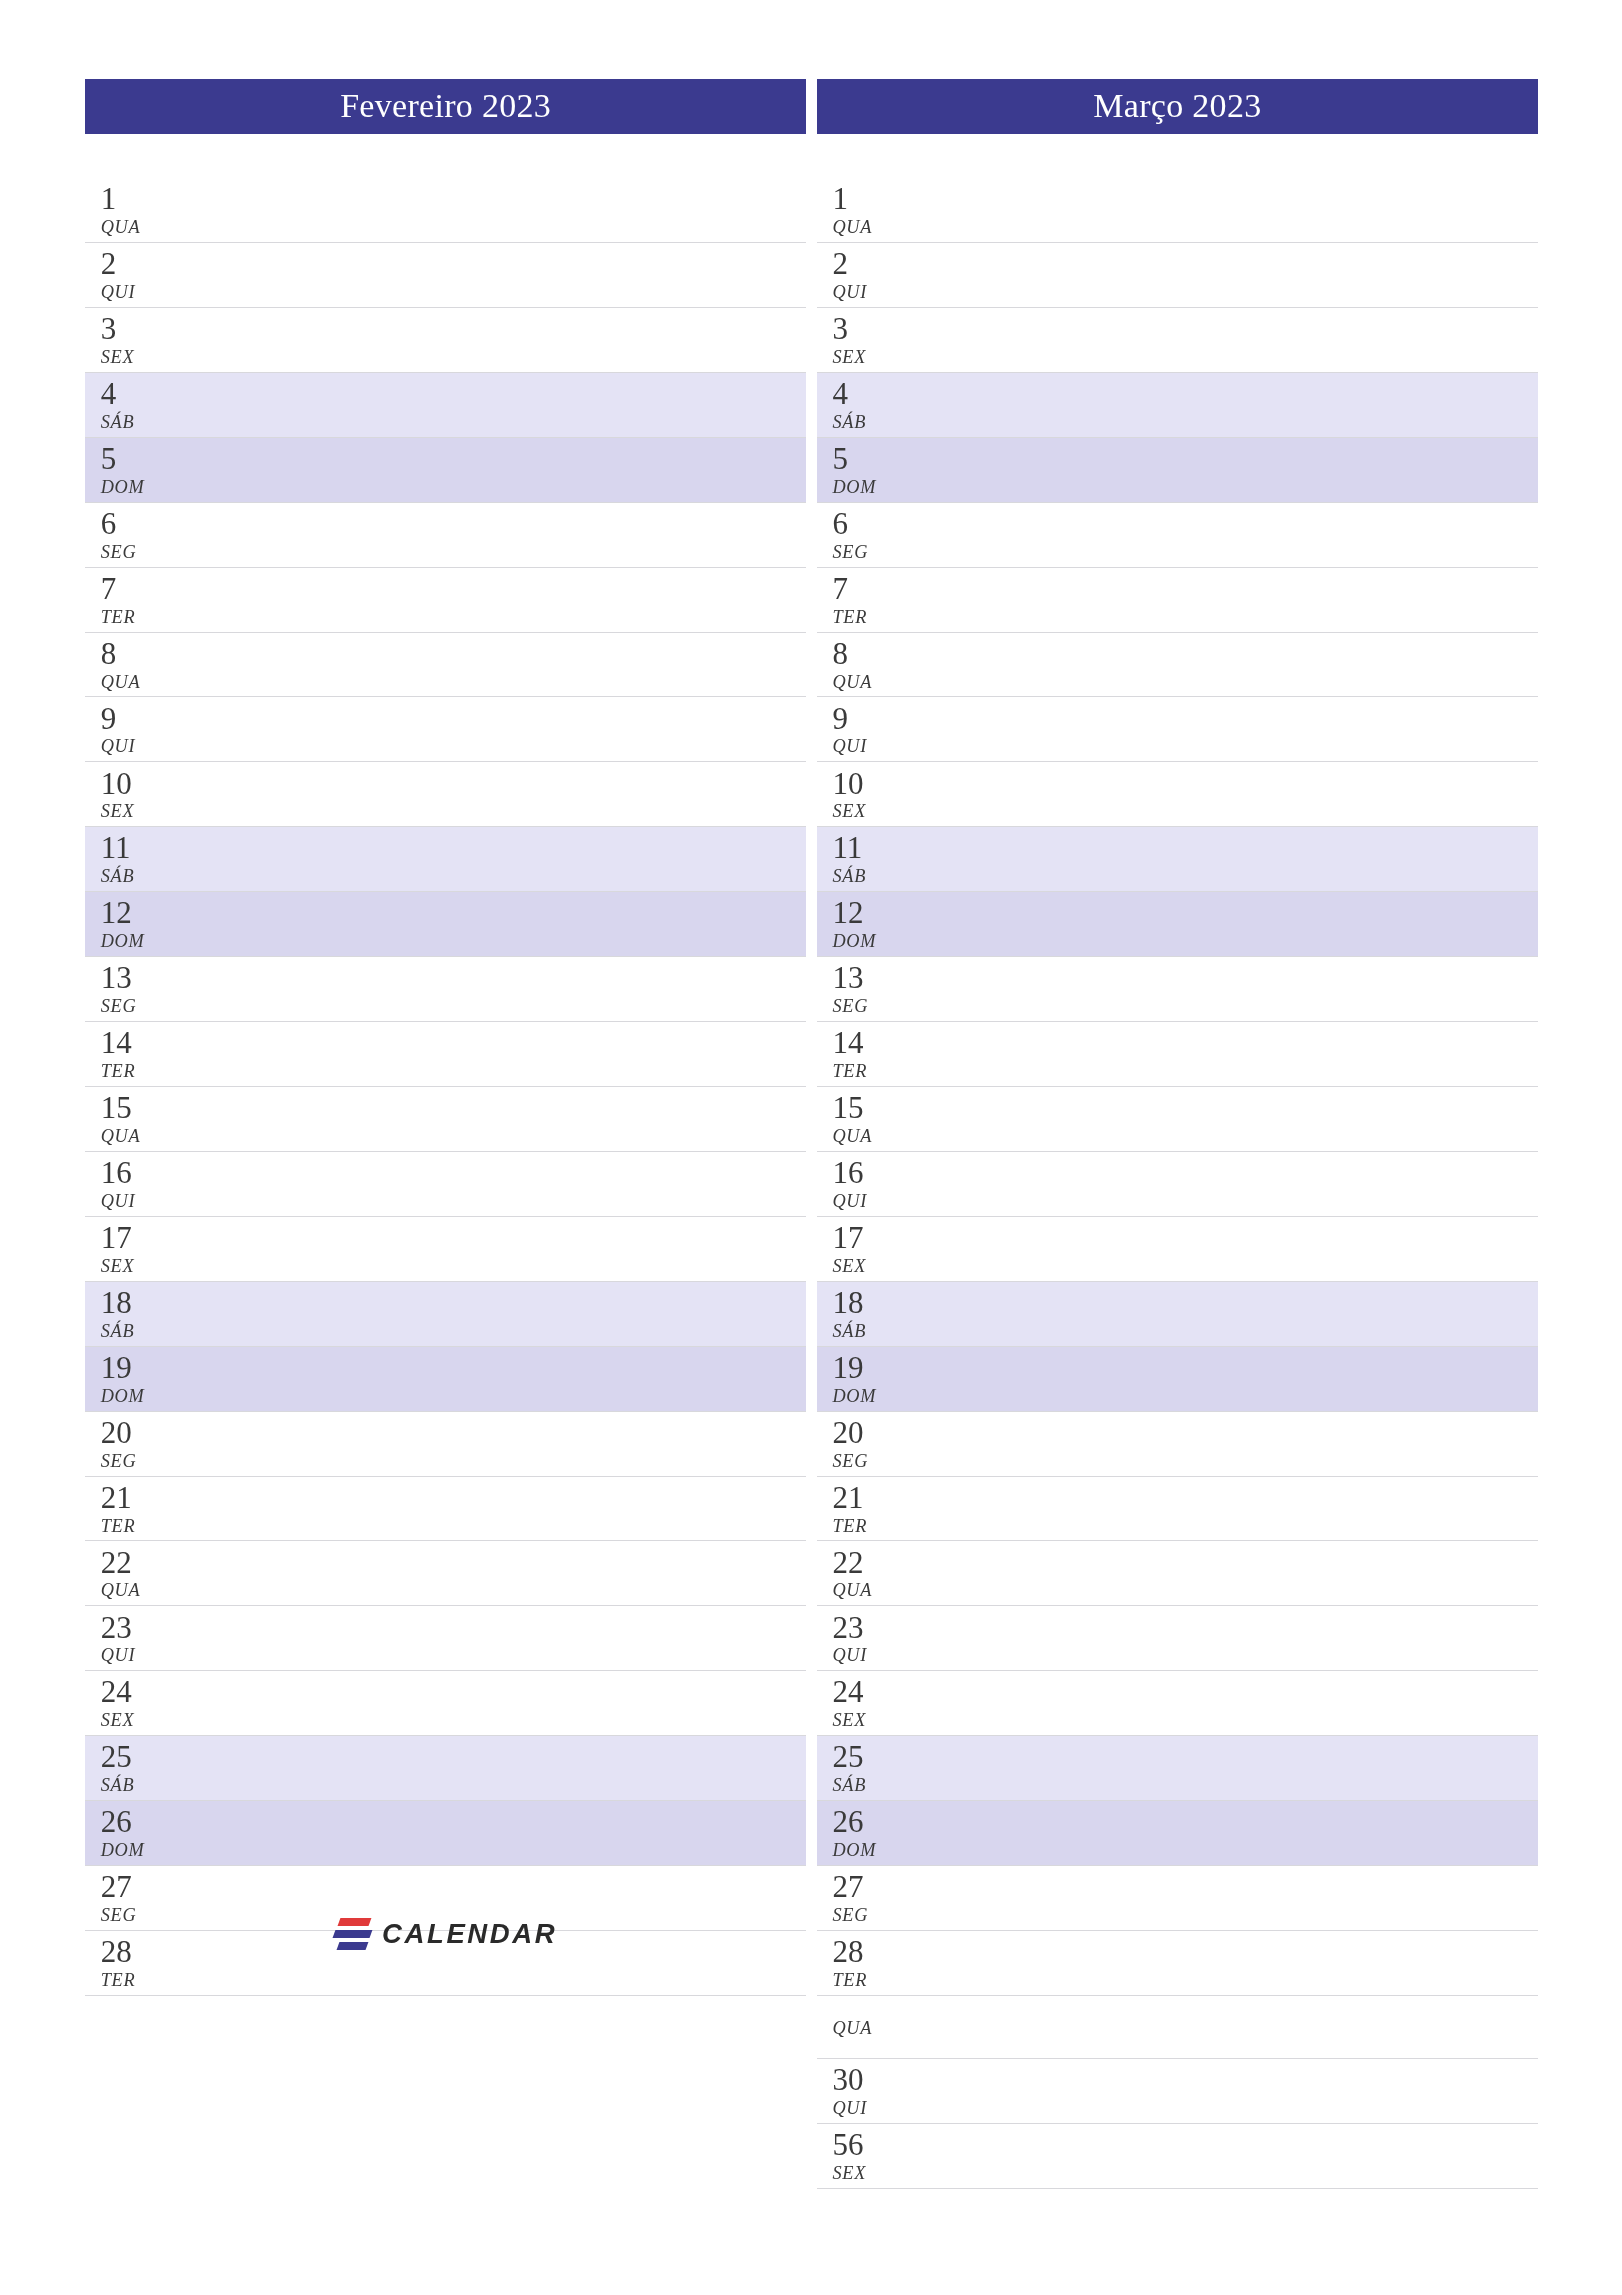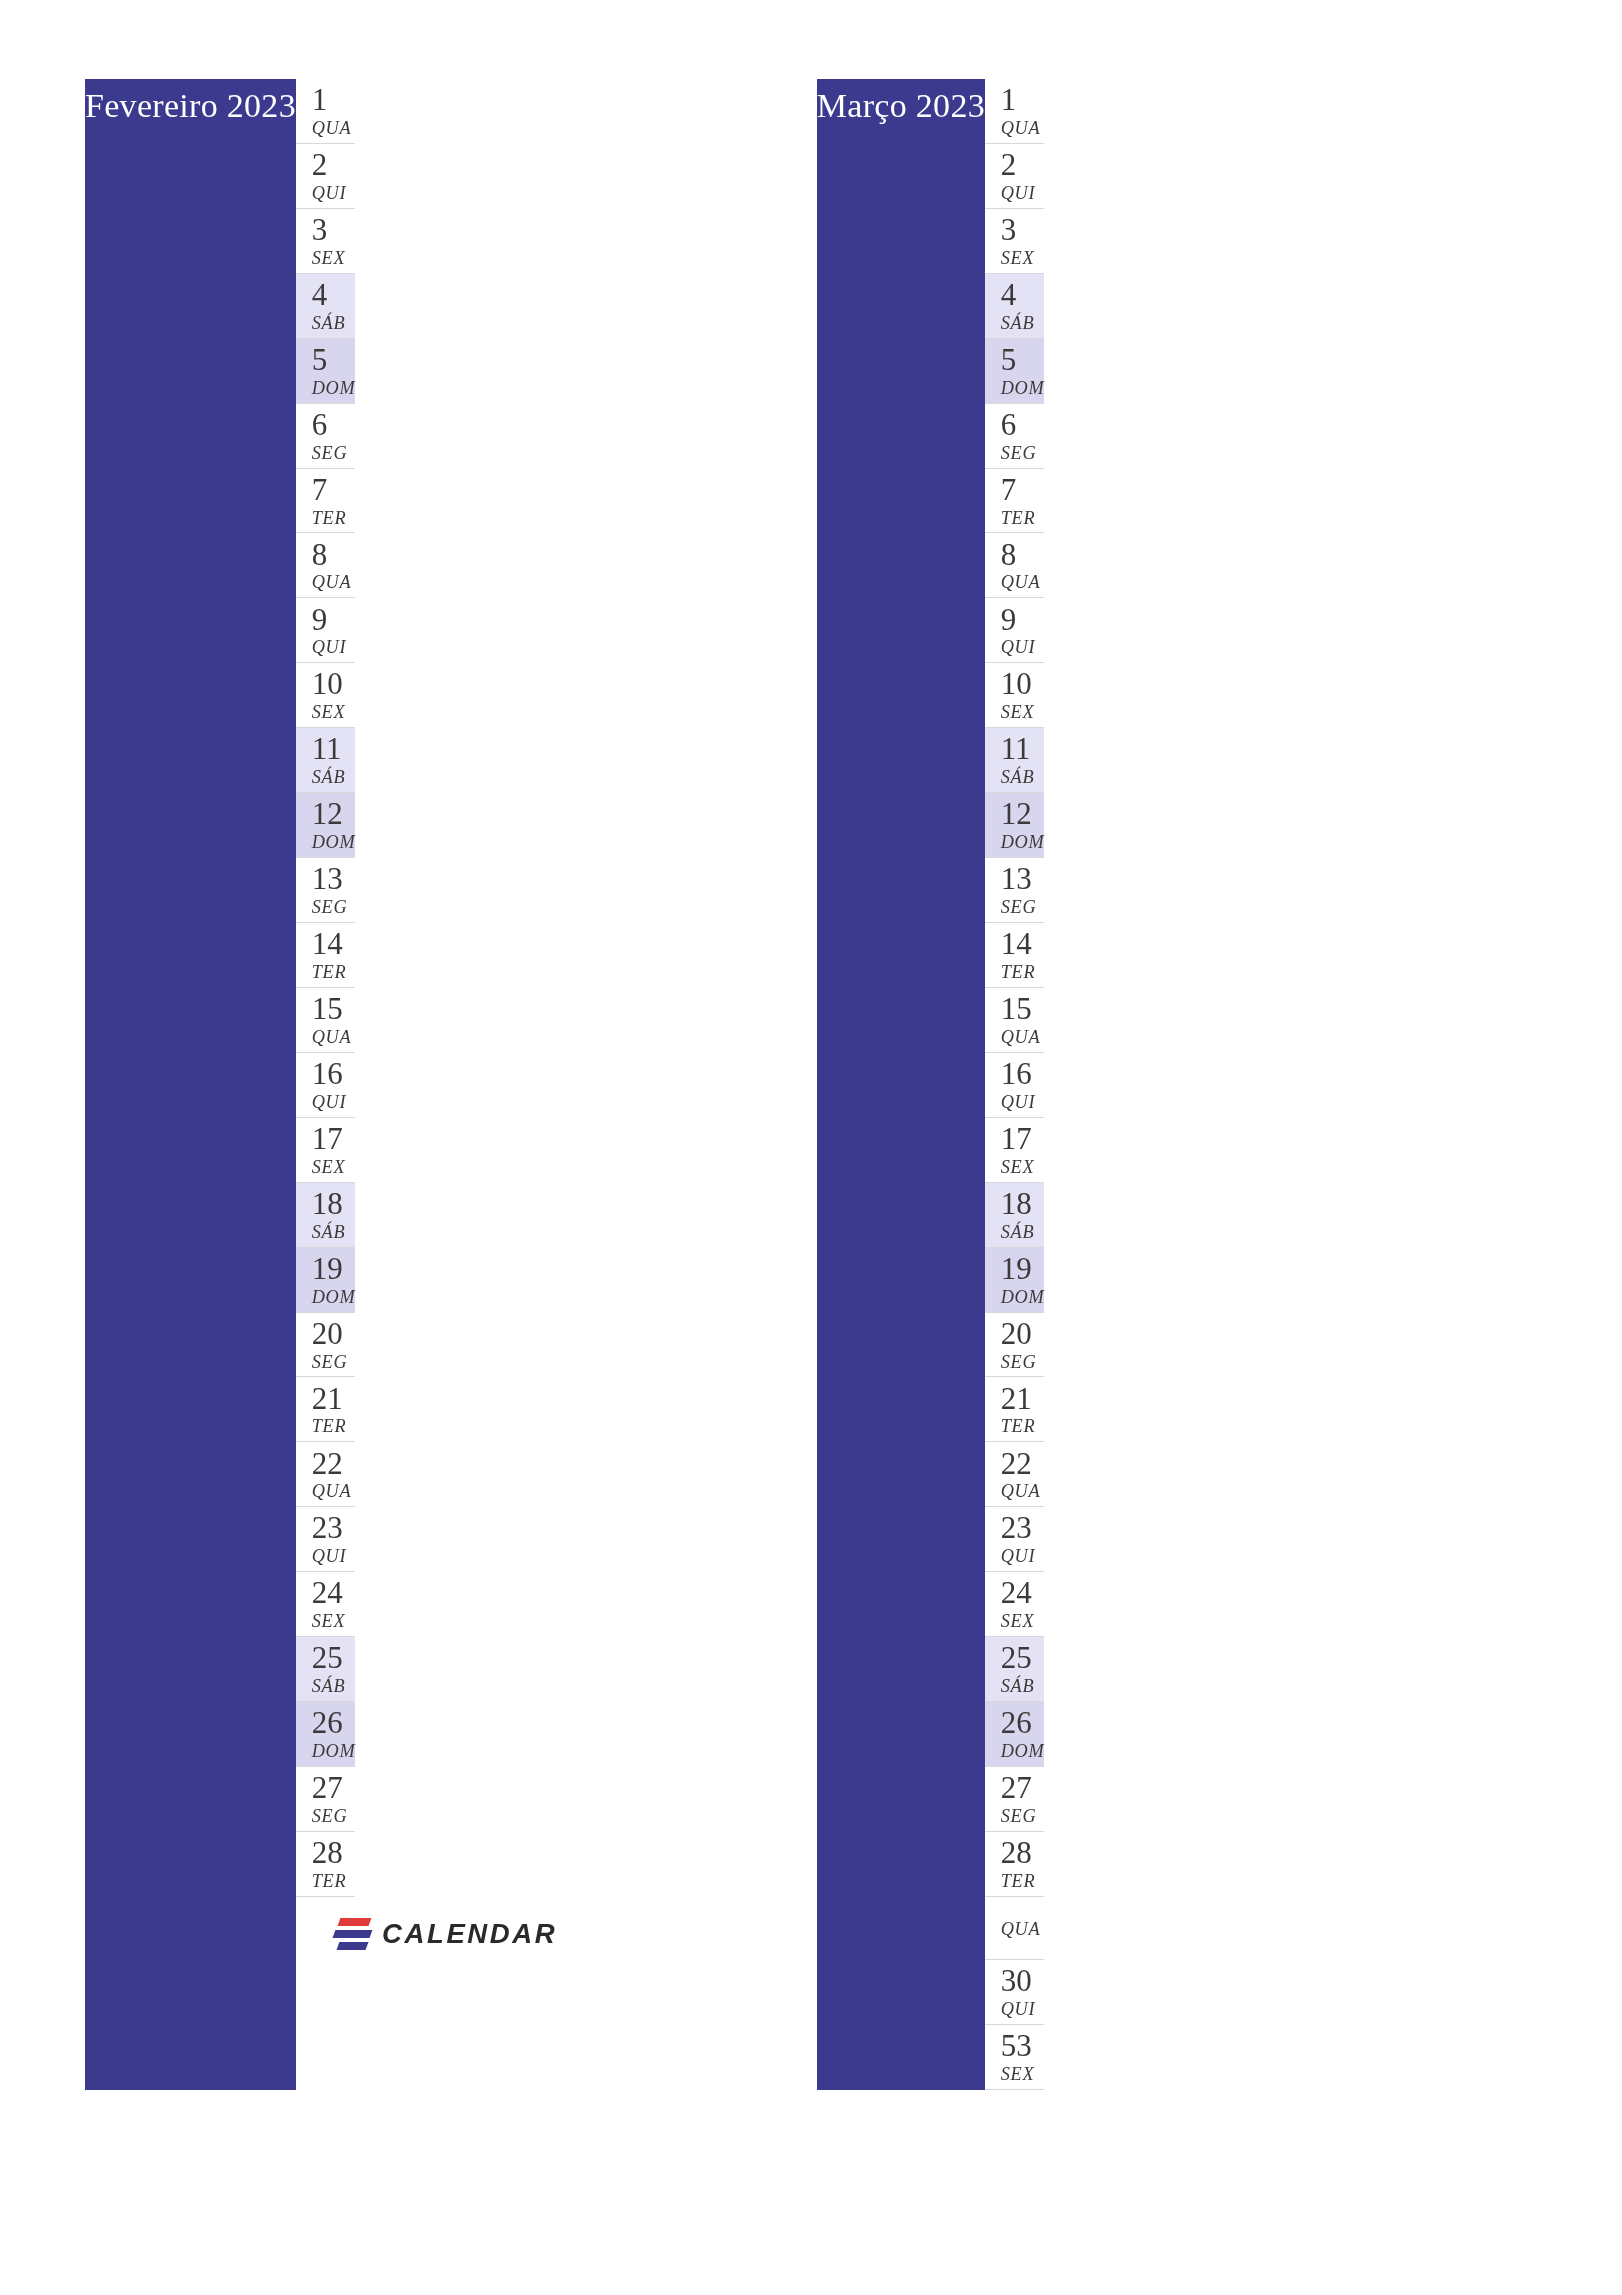--- a/index.html
+++ b/index.html
@@ -11,21 +11,22 @@
     padding: 79px 85px;
   }
   .page {
     display: flex;
     gap: 10.5px;
     position: relative;
   }
   .month-col {
     flex: 1;
     display: flex;
-    flex-direction: row;
+    flex-direction: column;
+    gap: 44px;
   }
   .month-header {
     background: #3b3a8f;
     color: #ffffff;
     text-align: center;
     font-size: 34px;
     font-weight: 400;
     padding: 7.9px 0 9.2px 0;
     letter-spacing: 0.3px;
   }
@@ -323,21 +324,21 @@
           <div class="day-abbr">TER</div>
         </div>
         <div class="day-row weekday">
           <div class="day-abbr">QUA</div>
         </div>
         <div class="day-row weekday">
           <div class="day-num">30</div>
           <div class="day-abbr">QUI</div>
         </div>
         <div class="day-row weekday">
-          <div class="day-num">53</div>
+          <div class="day-num">56</div>
           <div class="day-abbr">SEX</div>
         </div>
       </div>
   </div>
 
   <div class="logo-wrap">
     <div class="logo-7">
       <div class="bar red"></div>
       <div class="bar blue1"></div>
       <div class="bar blue2"></div>

